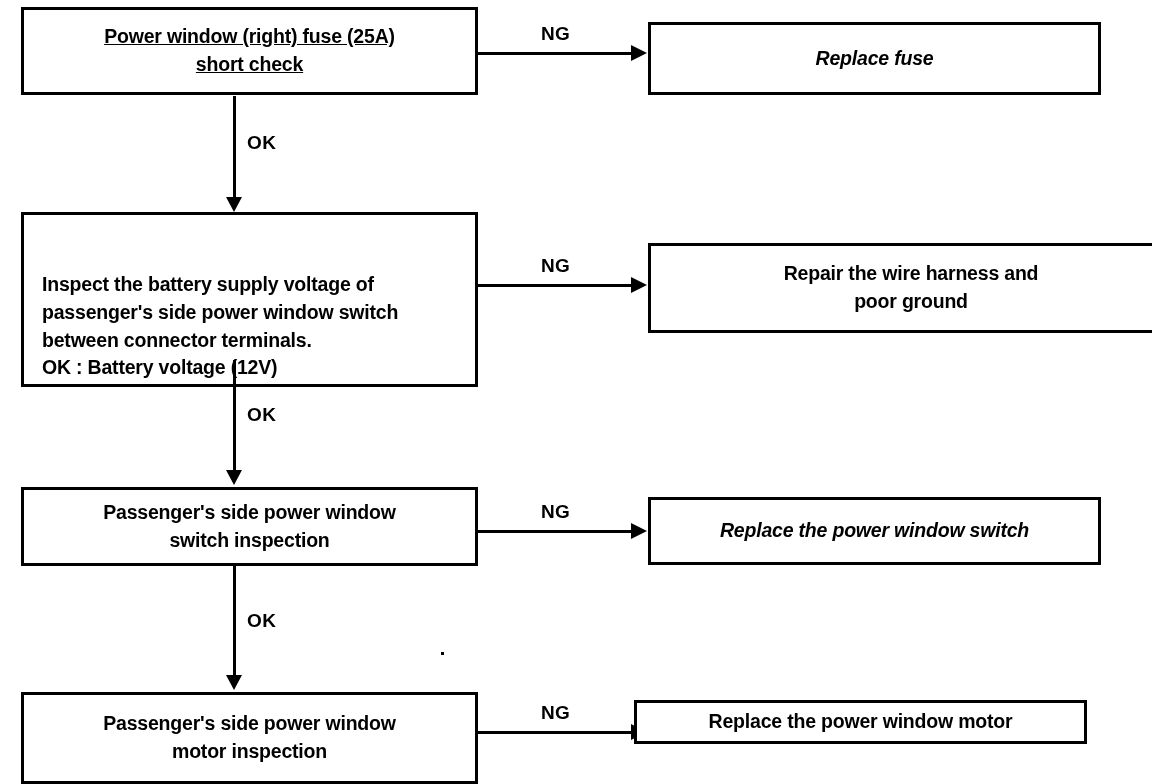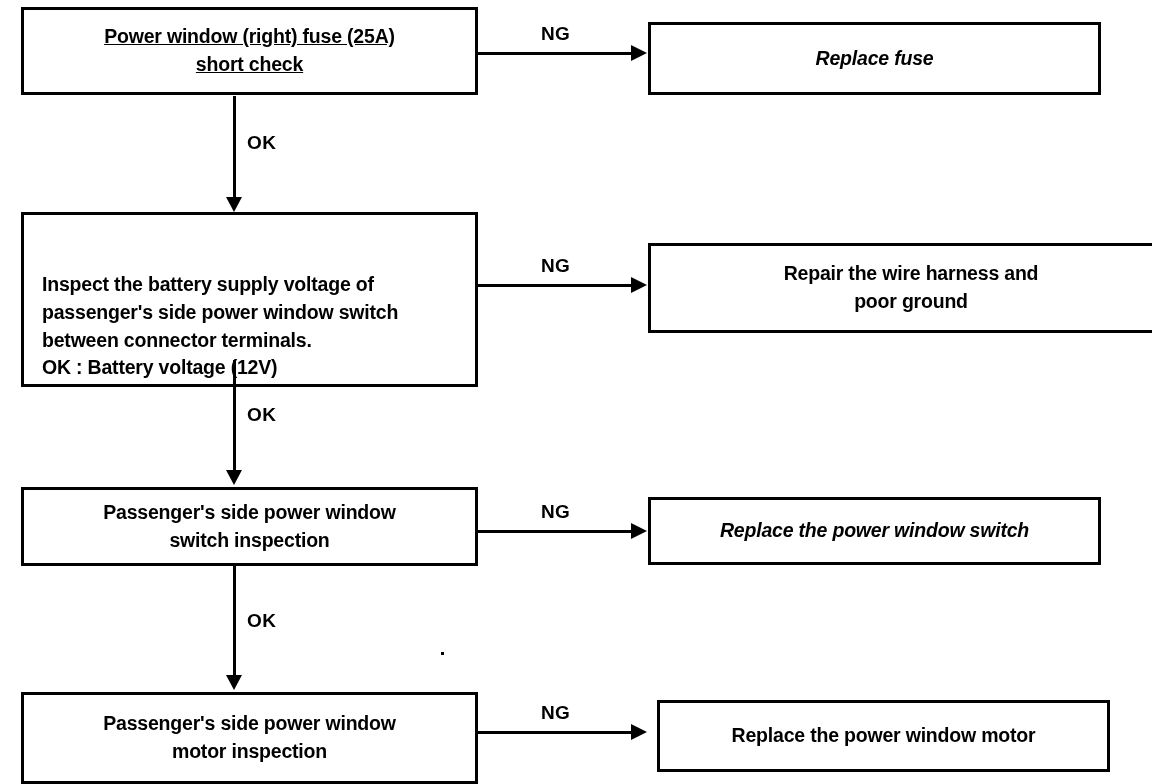--- a/index.html
+++ b/index.html
@@ -149,17 +149,17 @@
 
   <div class="box" style="left:21px; top:692px; width:457px; height:92px;">
     <div class="txt">Passenger's side power window
 motor inspection</div>
   </div>
 
   <div class="hline" style="left:478px; top:731px; width:156px;"></div>
   <div class="arrow-right" style="left:631px; top:724px;"></div>
   <div class="edge-label" style="left:541px; top:702px;">NG</div>
 
-  <div class="box" style="left:657px; top:700px; width:453px; height:72px;">
+  <div class="box" style="left:634px; top:700px; width:453px; height:44px;">
     <div class="txt">Replace the power window motor</div>
   </div>
 
 </div>
 
 </body></html>

